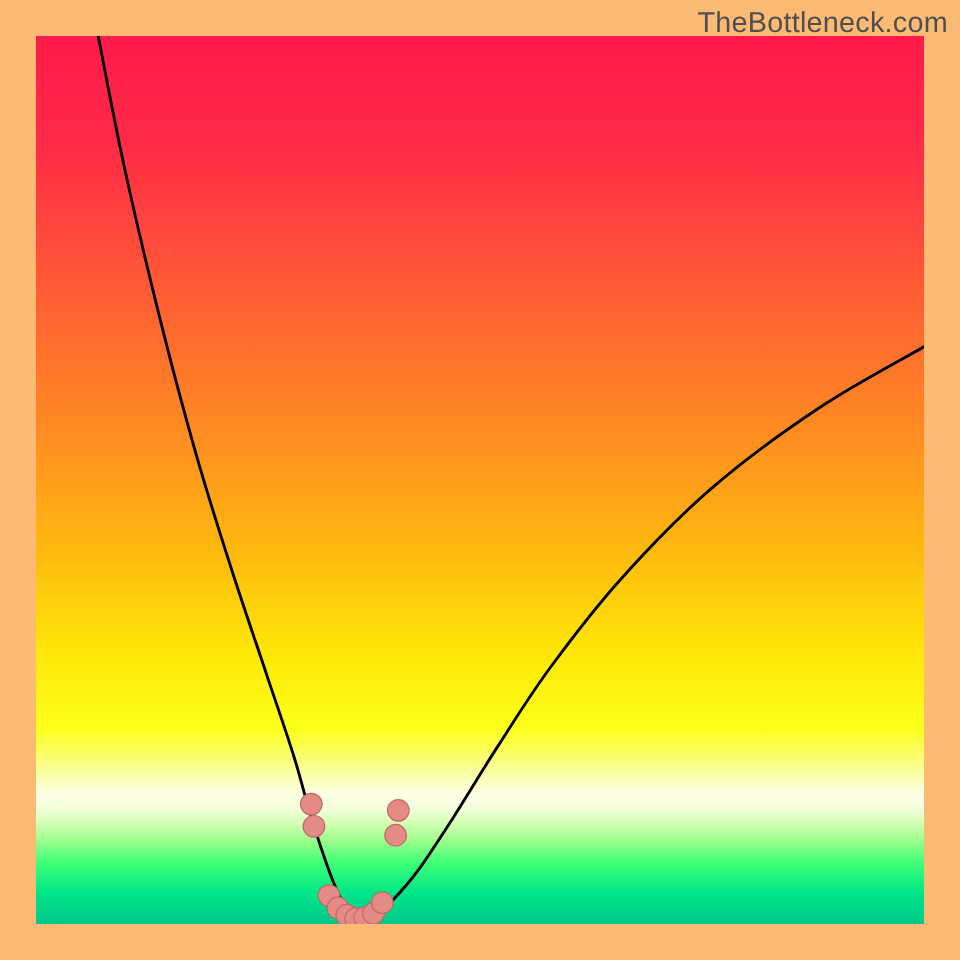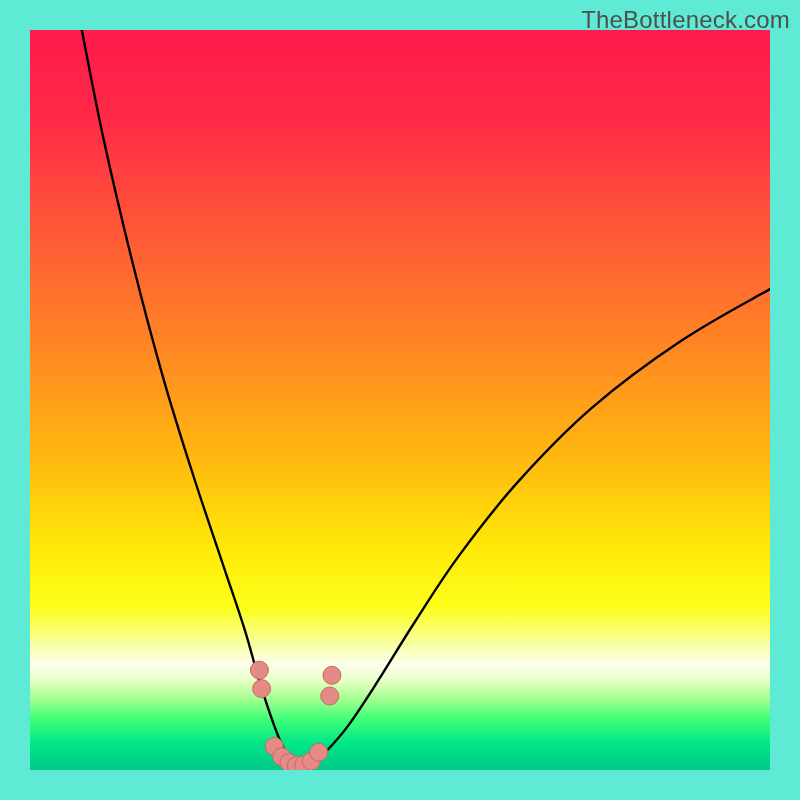--- a/index.html
+++ b/index.html
@@ -8,21 +8,21 @@
     width: 800px;
     height: 800px;
     background: #000;
     overflow: hidden;
     font-family: Arial, Helvetica, sans-serif;
   }
   .frame {
     position: absolute;
     left: 0; top: 0;
     width: 800px; height: 800px;
-    background: #5eead4;
+    background: #fdba74;
   }
   .plot {
     position: absolute;
     left: 30px;
     top: 30px;
     width: 740px;
     height: 740px;
     overflow: hidden;
   }
   .gradient {

